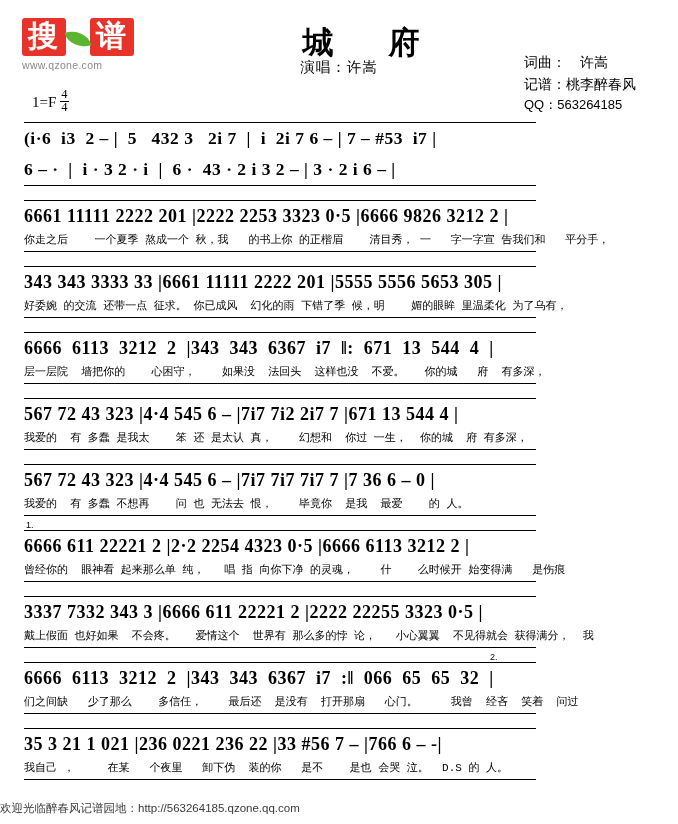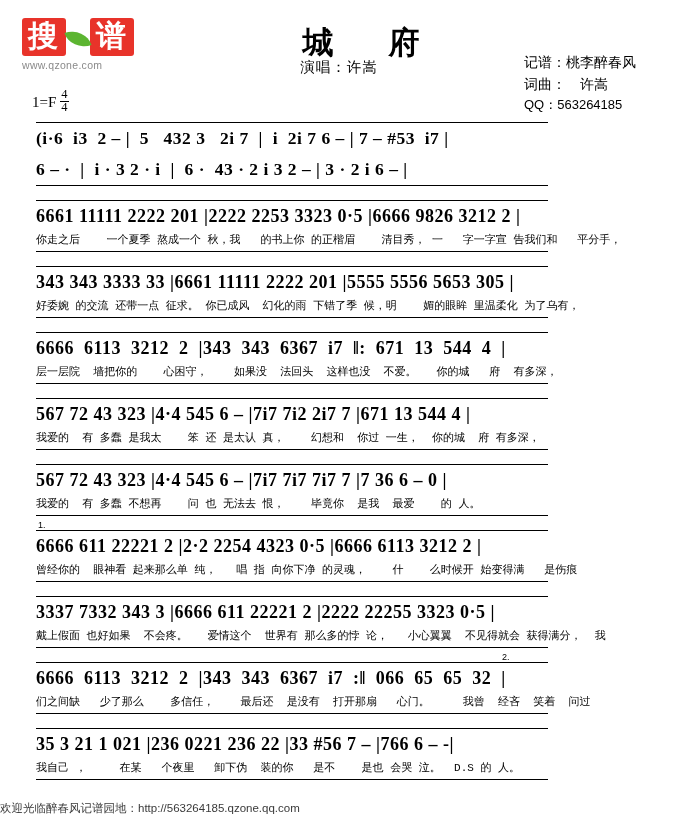--- a/index.html
+++ b/index.html
@@ -107,21 +107,21 @@
     font-size: 12.5px;
     margin-left: 4px;
     position: relative;
     top: -1px;
   }
   .frac span:first-child { border-bottom: 1px solid #000; padding: 0 1px; }
 
   
   .score {
     position: absolute;
-    left: 12px;
+    left: 0;
     top: 112px;
     width: 560px;
   }
   .notes {
     font-family: "Liberation Serif", serif;
     font-size: 17.5px;
     font-weight: bold;
     letter-spacing: 0.5px;
     white-space: pre;
     line-height: 34px;
@@ -184,22 +184,22 @@
 
   <div class="logo">
     <span class="logo-badge">搜</span><span class="logo-leaf"></span><span class="logo-badge">谱</span>
     <div class="logo-url">www.qzone.com</div>
   </div>
 
   <div class="title">城　府</div>
   <div class="singer">演唱：许嵩</div>
 
   <div class="credits">
+    <div>词曲：　许嵩</div>
     <div>记谱：桃李醉春风</div>
-    <div>词曲：　许嵩</div>
     <div class="credit-qq">QQ：563264185</div>
   </div>
 
   <div class="keysig">
     <span>1=F</span>
     <span class="frac">
       <span>4</span>
       <span>4</span>
     </span>
   </div>

